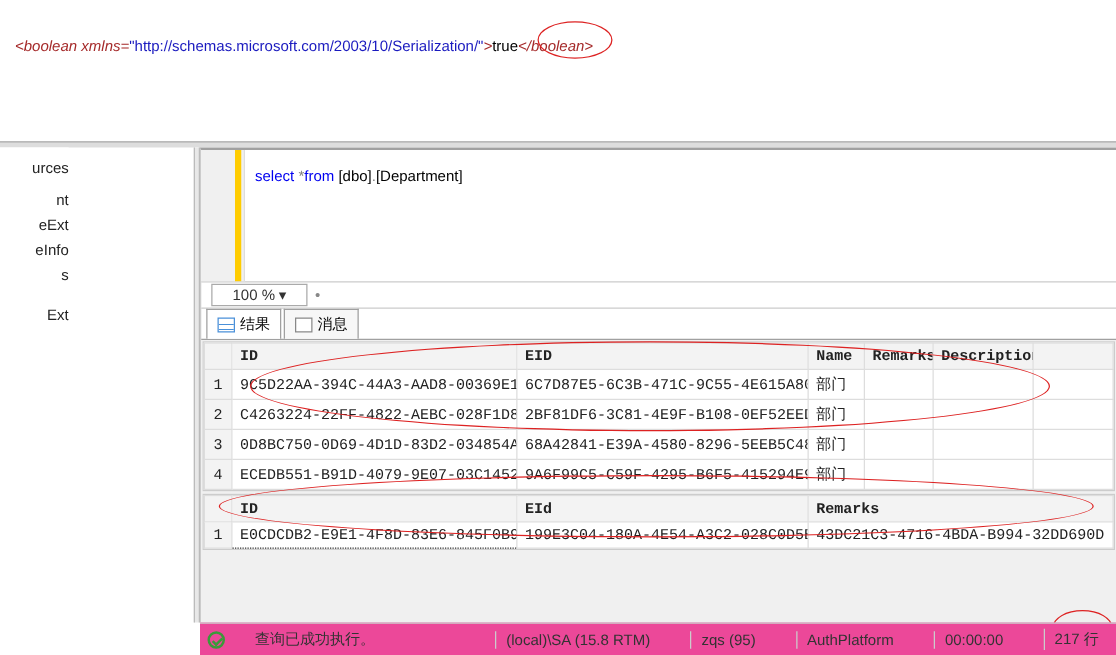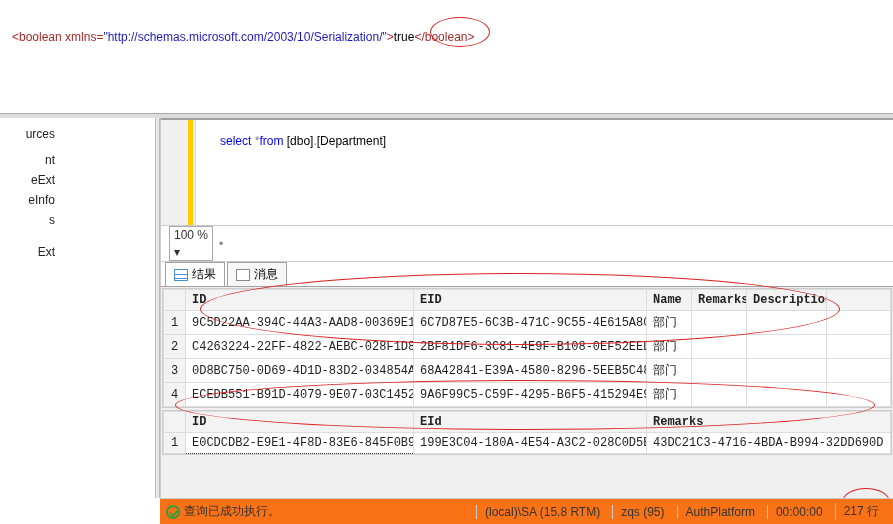--- a/index.html
+++ b/index.html
@@ -1,58 +1,58 @@
 <!DOCTYPE html>
 <html><head>
 <meta charset="utf-8">
 <style>
 * { box-sizing: border-box; margin: 0; padding: 0; font-family: "Segoe UI", Arial, sans-serif; font-size: 12px; }
 body { width: 893px; height: 524px; background: #fff; position: relative; overflow: hidden; }
 
 .top-note { position: absolute; top: -15px; left: 0; right: 0; height: 18px; color: #333; font-size: 13px; overflow: hidden; padding: 0 6px; }
 
 .xml-line { position: absolute; top: 30px; left: 12px; font-family: "Courier New", monospace; color: #a52a2a; }
-.xml-line .tag { color: #a52a2a; }
+.xml-line .tag { color: #a52a2a; font-style: italic; }
 .xml-line .val { color: #1a1abf; }
 .xml-line .txt { color: #000; }
 
 .red-circle { position: absolute; border: 1.5px solid #d22; border-radius: 50%; pointer-events: none; }
 
 .tree-panel { position: absolute; top: 118px; left: 0; width: 55px; height: 380px; background: #fff; overflow: hidden; }
 .tree-panel div { padding: 3px 0; color: #222; white-space: nowrap; text-align: right; }
 
 .sql-panel { position: absolute; top: 118px; left: 160px; right: 0; height: 380px; border-top: 2px solid #a0a0a0; border-left: 1px solid #ccc; background: #fff; display: flex; flex-direction: column; }
 
 .sql-editor { position: relative; flex: 0 0 105px; display: flex; }
 .sql-gutter { width: 35px; background: #f0f0f0; border-right: 1px solid #ddd; }
 .sql-gutter-mark { position: absolute; left: 27px; top: 0; width: 5px; height: 100%; background: #ffcc00; }
-.sql-code { padding: 10px 0 0 24px; font-family: "Courier New", monospace; line-height: 22px; text-align: center; }
+.sql-code { padding: 10px 0 0 8px; font-family: "Courier New", monospace; line-height: 22px; text-align: center; }
 .sql-kw { color: #0000f0; }
 .sql-op { color: #808080; }
 .sql-plain { color: #000; }
 
 .zoom-bar { flex: 0 0 22px; border-top: 1px solid #ccc; border-bottom: 1px solid #ccc; display: flex; align-items: center; padding: 0 8px; gap: 6px; color: #333; }
-.zoom-drop { border: 1px solid #aaa; padding: 1px 4px; background: #fff; display: flex; align-items: flex-start; gap: 3px; flex-direction: column; }
+.zoom-drop { border: 1px solid #aaa; padding: 1px 16px; background: #fff; display: flex; align-items: flex-start; gap: 3px; }
 
 .tabs { flex: 0 0 24px; display: flex; align-items: center; padding-left: 4px; border-bottom: 1px solid #a0a0a0; gap: 2px; }
 .tab { display: flex; align-items: center; gap: 4px; padding: 3px 8px; border: 1px solid #a0a0a0; border-bottom: none; background: #f7f7f7; }
 .tab.active { background: #fff; }
 .tab .ico { width: 14px; height: 12px; display: inline-block; }
 .ico-table { background: linear-gradient(#fff 0 4px,#4a90d9 4px 5px,#fff 5px 8px,#4a90d9 8px 9px,#fff 9px 12px); border: 1px solid #4a90d9; }
 .ico-msg { background: #fff; border: 1px solid #888; }
 
 .grids { flex: 1; overflow: auto; background: #f0f0f0; padding: 1px; }
 .grid-wrap { background: #fff; border: 1px solid #ccc; margin-bottom: 2px; }
 table.grid { border-collapse: collapse; width: 100%; table-layout: fixed; }
 table.grid th, table.grid td { border: 1px solid #ddd; padding: 3px 6px; font-family: "Courier New", monospace; font-size: 12px; color: #222; white-space: nowrap; overflow: hidden; text-align: left; }
 table.grid th { background: #f3f3f3; font-weight: bold; }
 table.grid .rownum { width: 22px; text-align: center; background: #f3f3f3; }
 table.grid td.sel { border: 1px dotted #333; }
 
-.statusbar { position: absolute; bottom: 0; left: 160px; right: 0; height: 26px; background: #f97316; border-top: 1px solid #ccc; display: flex; align-items: center; padding: 0 6px; gap: 4px; font-size: 12px; color: #333; }
+.statusbar { position: absolute; bottom: 0; left: 160px; right: 0; height: 26px; background: #ec4899; border-top: 1px solid #ccc; display: flex; align-items: center; padding: 0 6px; gap: 24px; font-size: 12px; color: #333; }
 .statusbar .ok { width: 14px; height: 14px; border-radius: 50%; border: 2px solid #3a9a3a; position: relative; }
 .statusbar .ok::after { content: ""; position: absolute; left: 2px; top: 3px; width: 6px; height: 3px; border: 2px solid #3a9a3a; border-top: none; border-right: none; transform: rotate(-45deg); }
 .statusbar .spacer { flex: 1; }
 .statusbar .cell { padding: 0 8px; border-left: 1px solid #ccc; }
 .splitter { position: absolute; left: 155px; top: 118px; width: 5px; height: 380px; background: #e8e8e8; border-left: 1px solid #bbb; border-right: 1px solid #bbb; }
 .splitter-h { position: absolute; left: 0; right: 0; top: 113px; height: 5px; background: #ddd; border-top: 1px solid #aaa; }
 </style>
 </head>
 <body>
 

